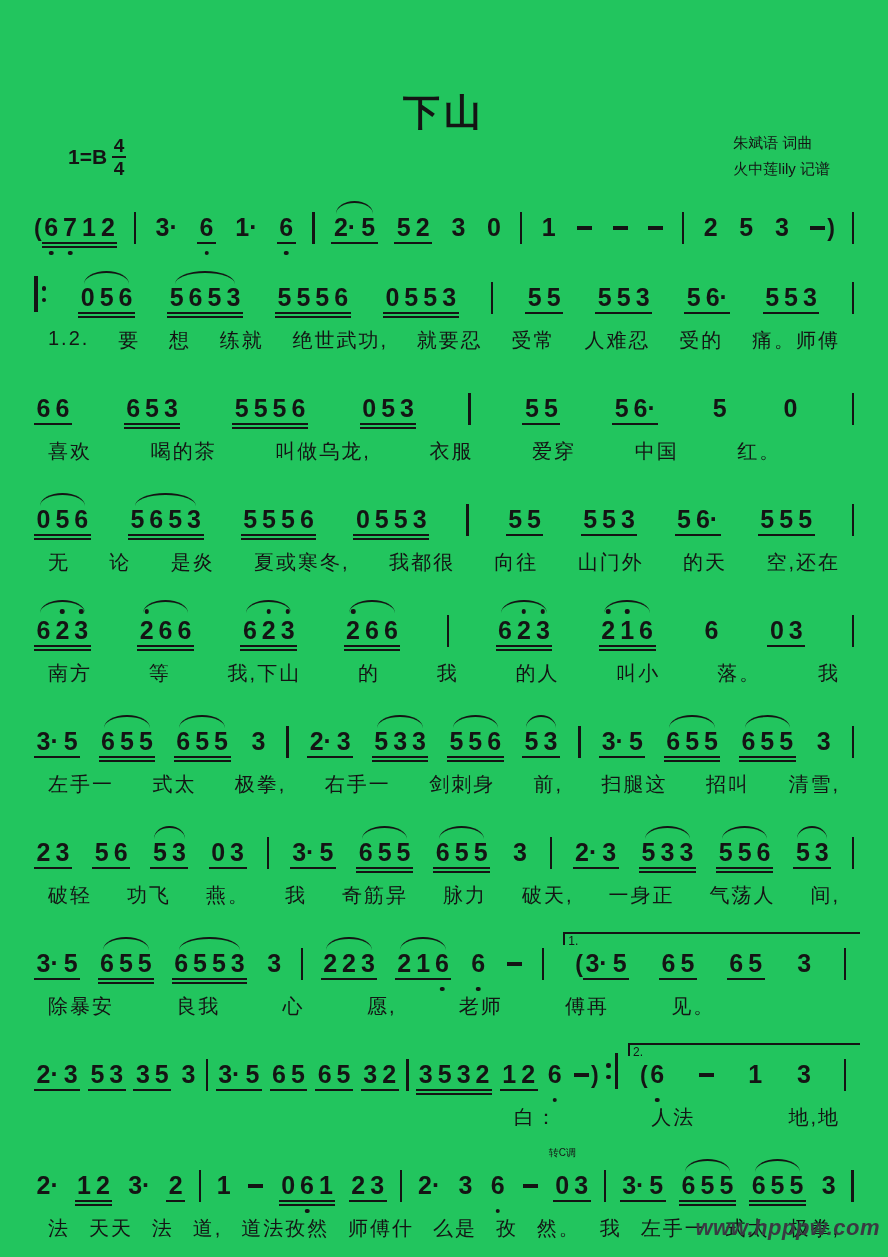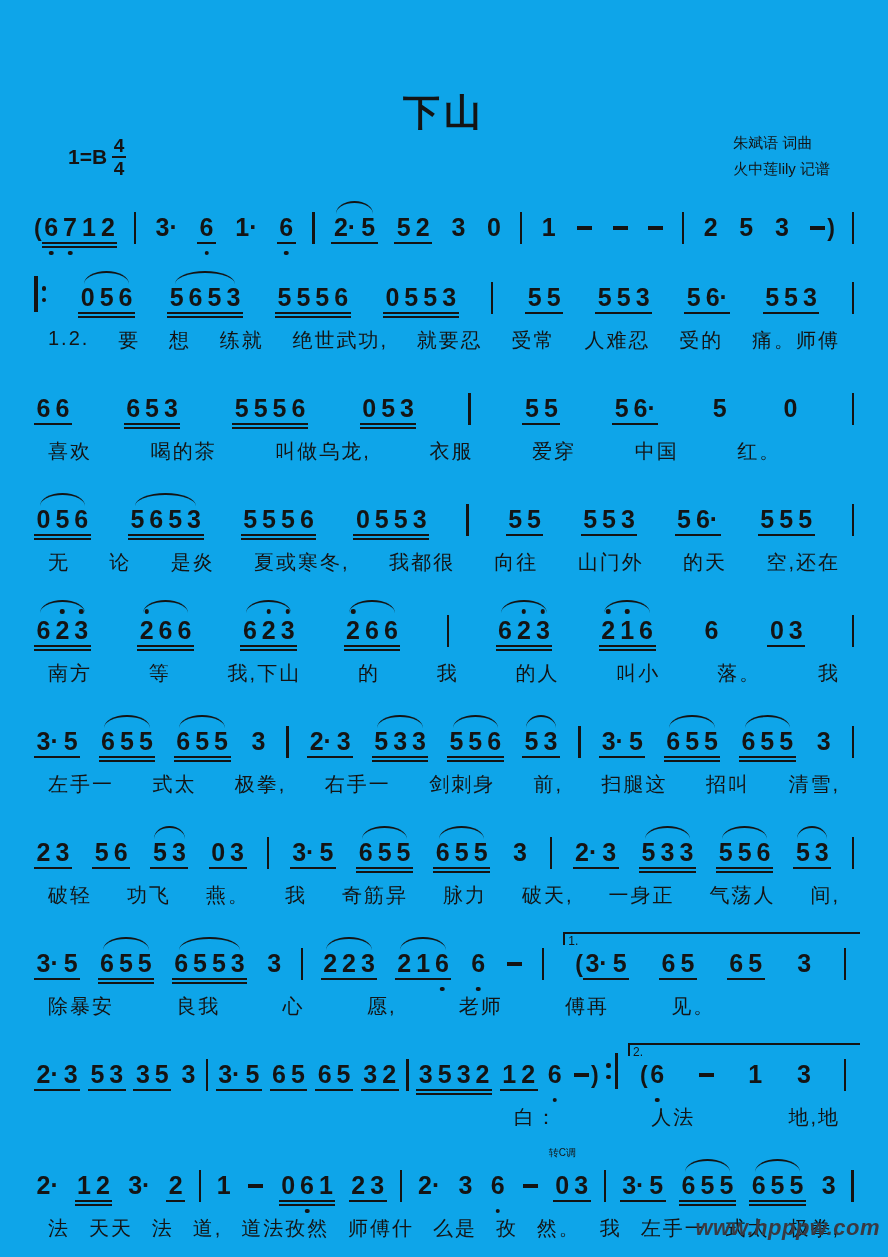--- a/index.html
+++ b/index.html
@@ -1,19 +1,19 @@
 <!DOCTYPE html>
 <html><head>
 <meta charset="utf-8">
 <style>
   html,body{margin:0;padding:0;background:#ffffff;}
   .page{
     position:relative;
     width:888px;height:1257px;
-    background:#0ea5e9;
+    background:#22c55e;
     color:#141414;
     font-family:"Liberation Sans", sans-serif;
     overflow:hidden;
   }
   
   .header{position:relative;height:190px;}
   .title{
     text-align:center;padding-top:88px;
     font-size:37px;font-weight:bold;letter-spacing:4px;
   }

